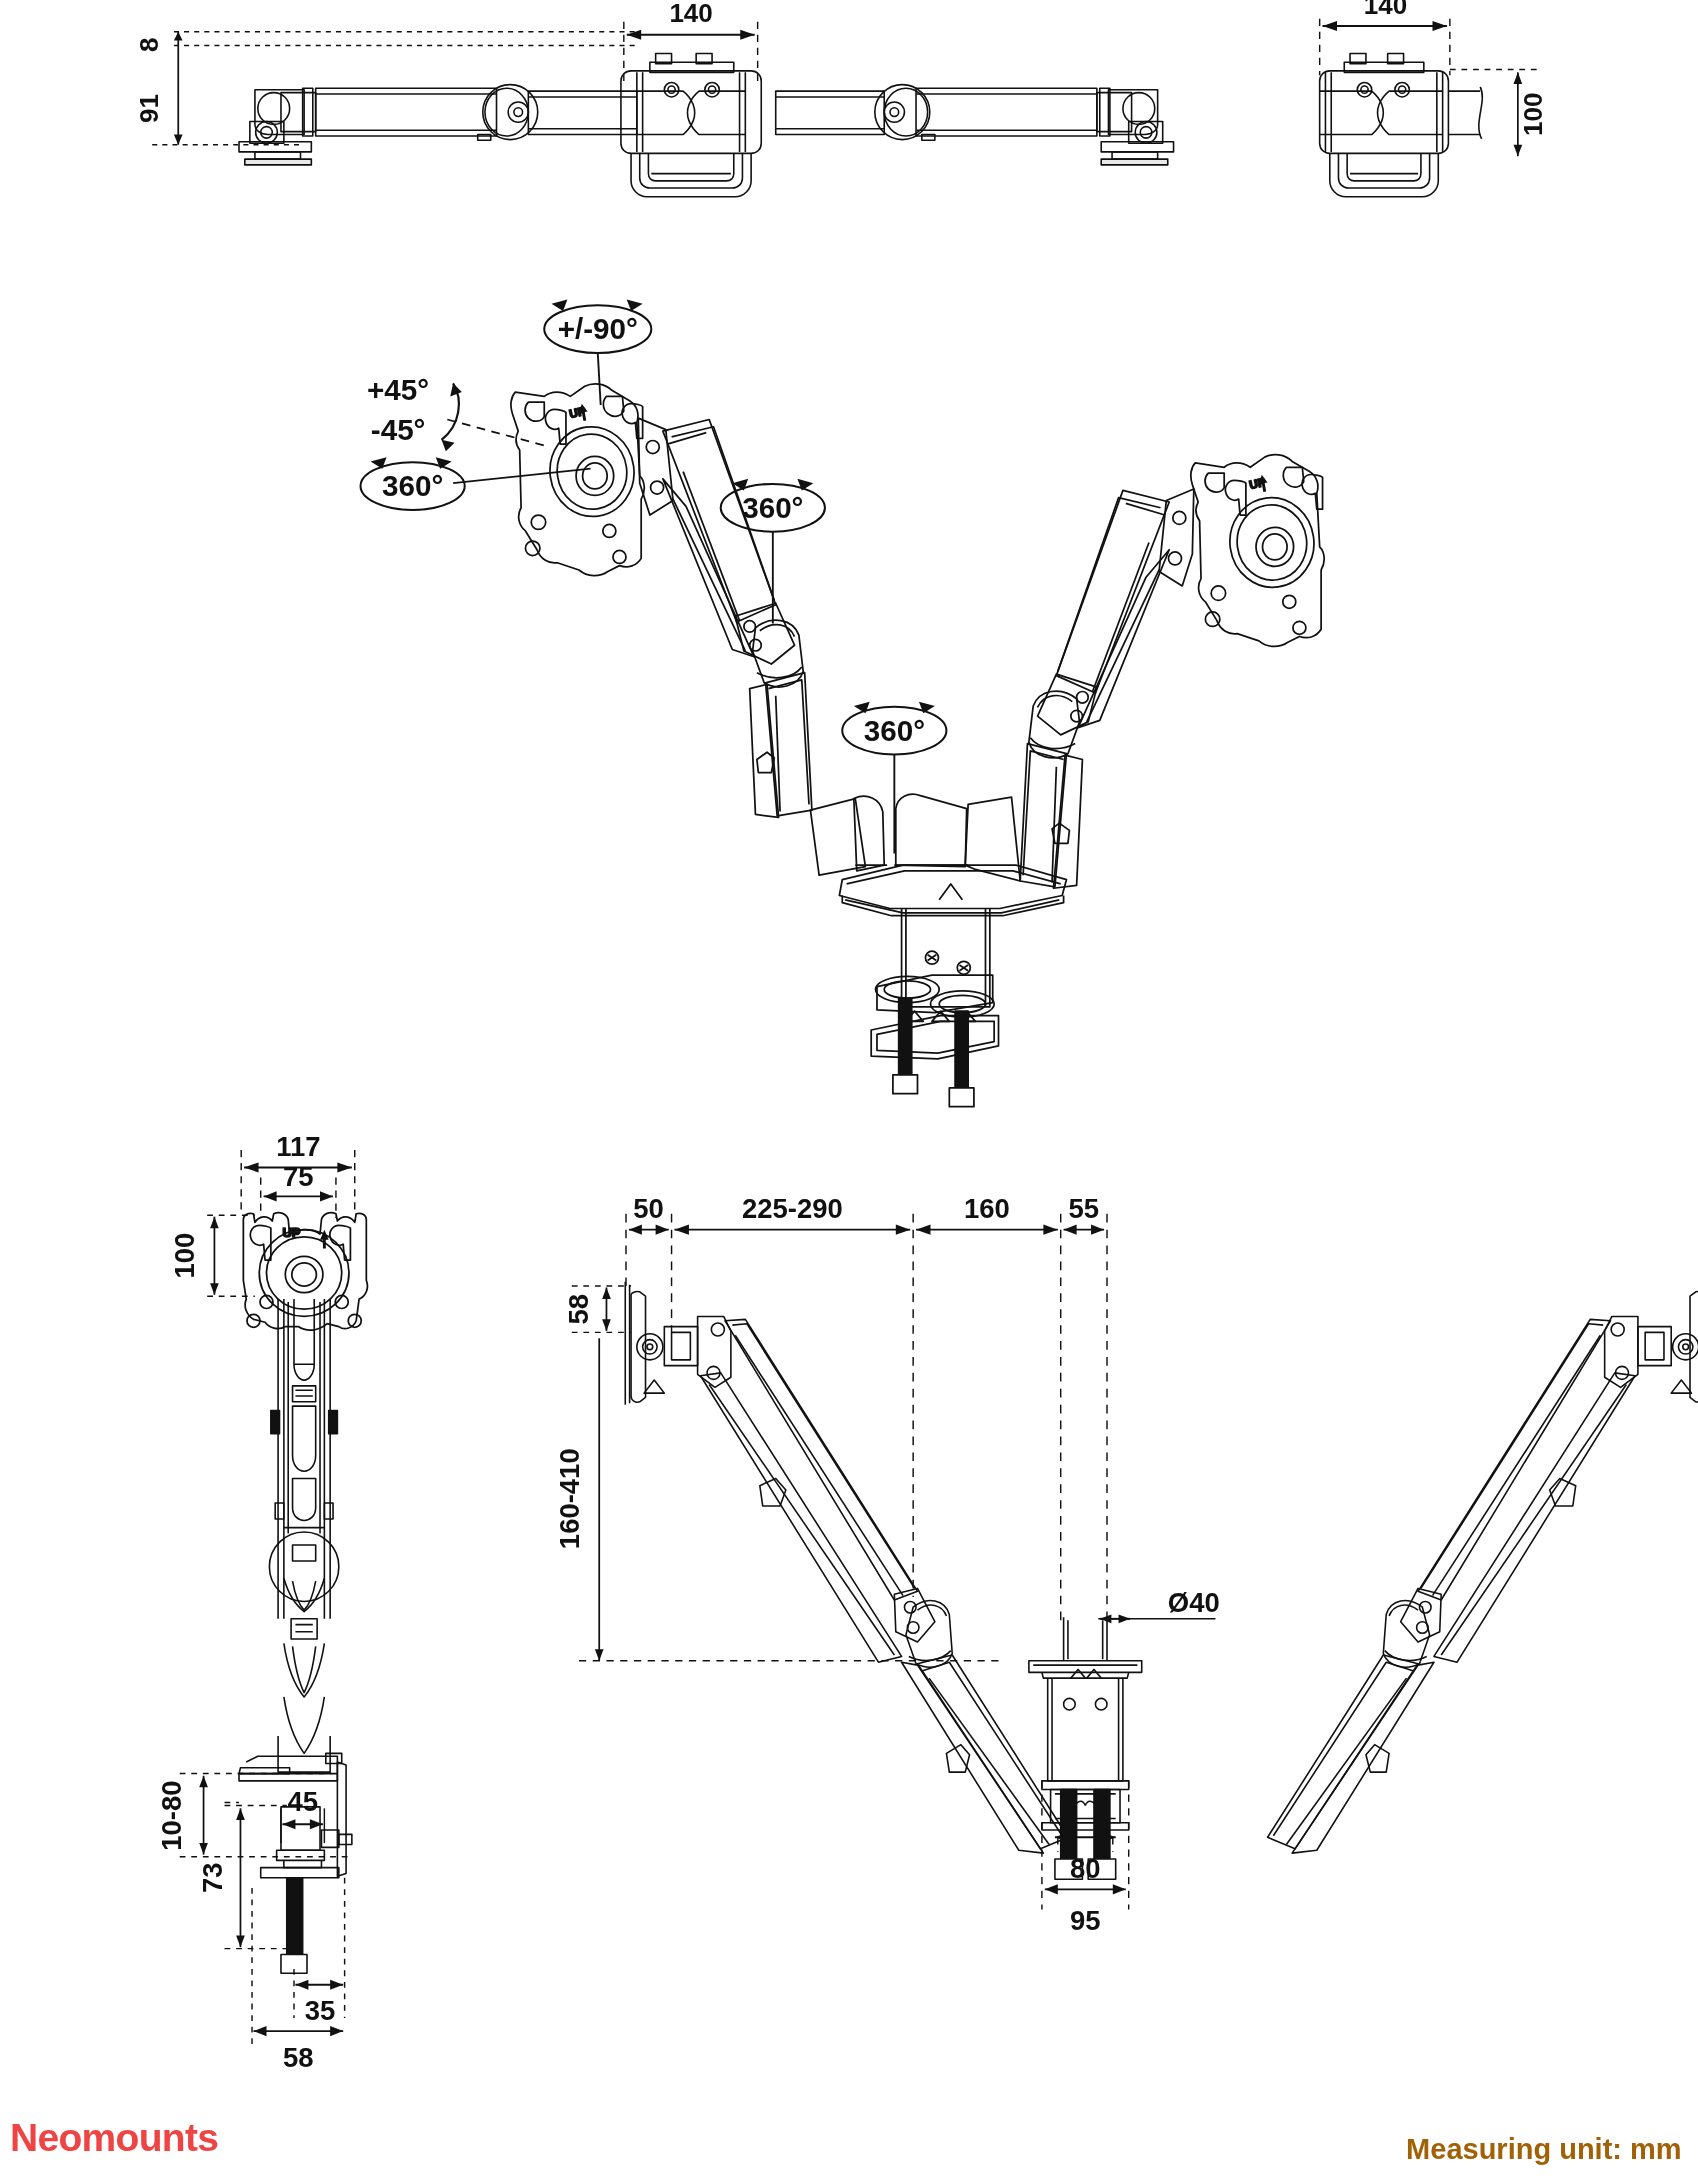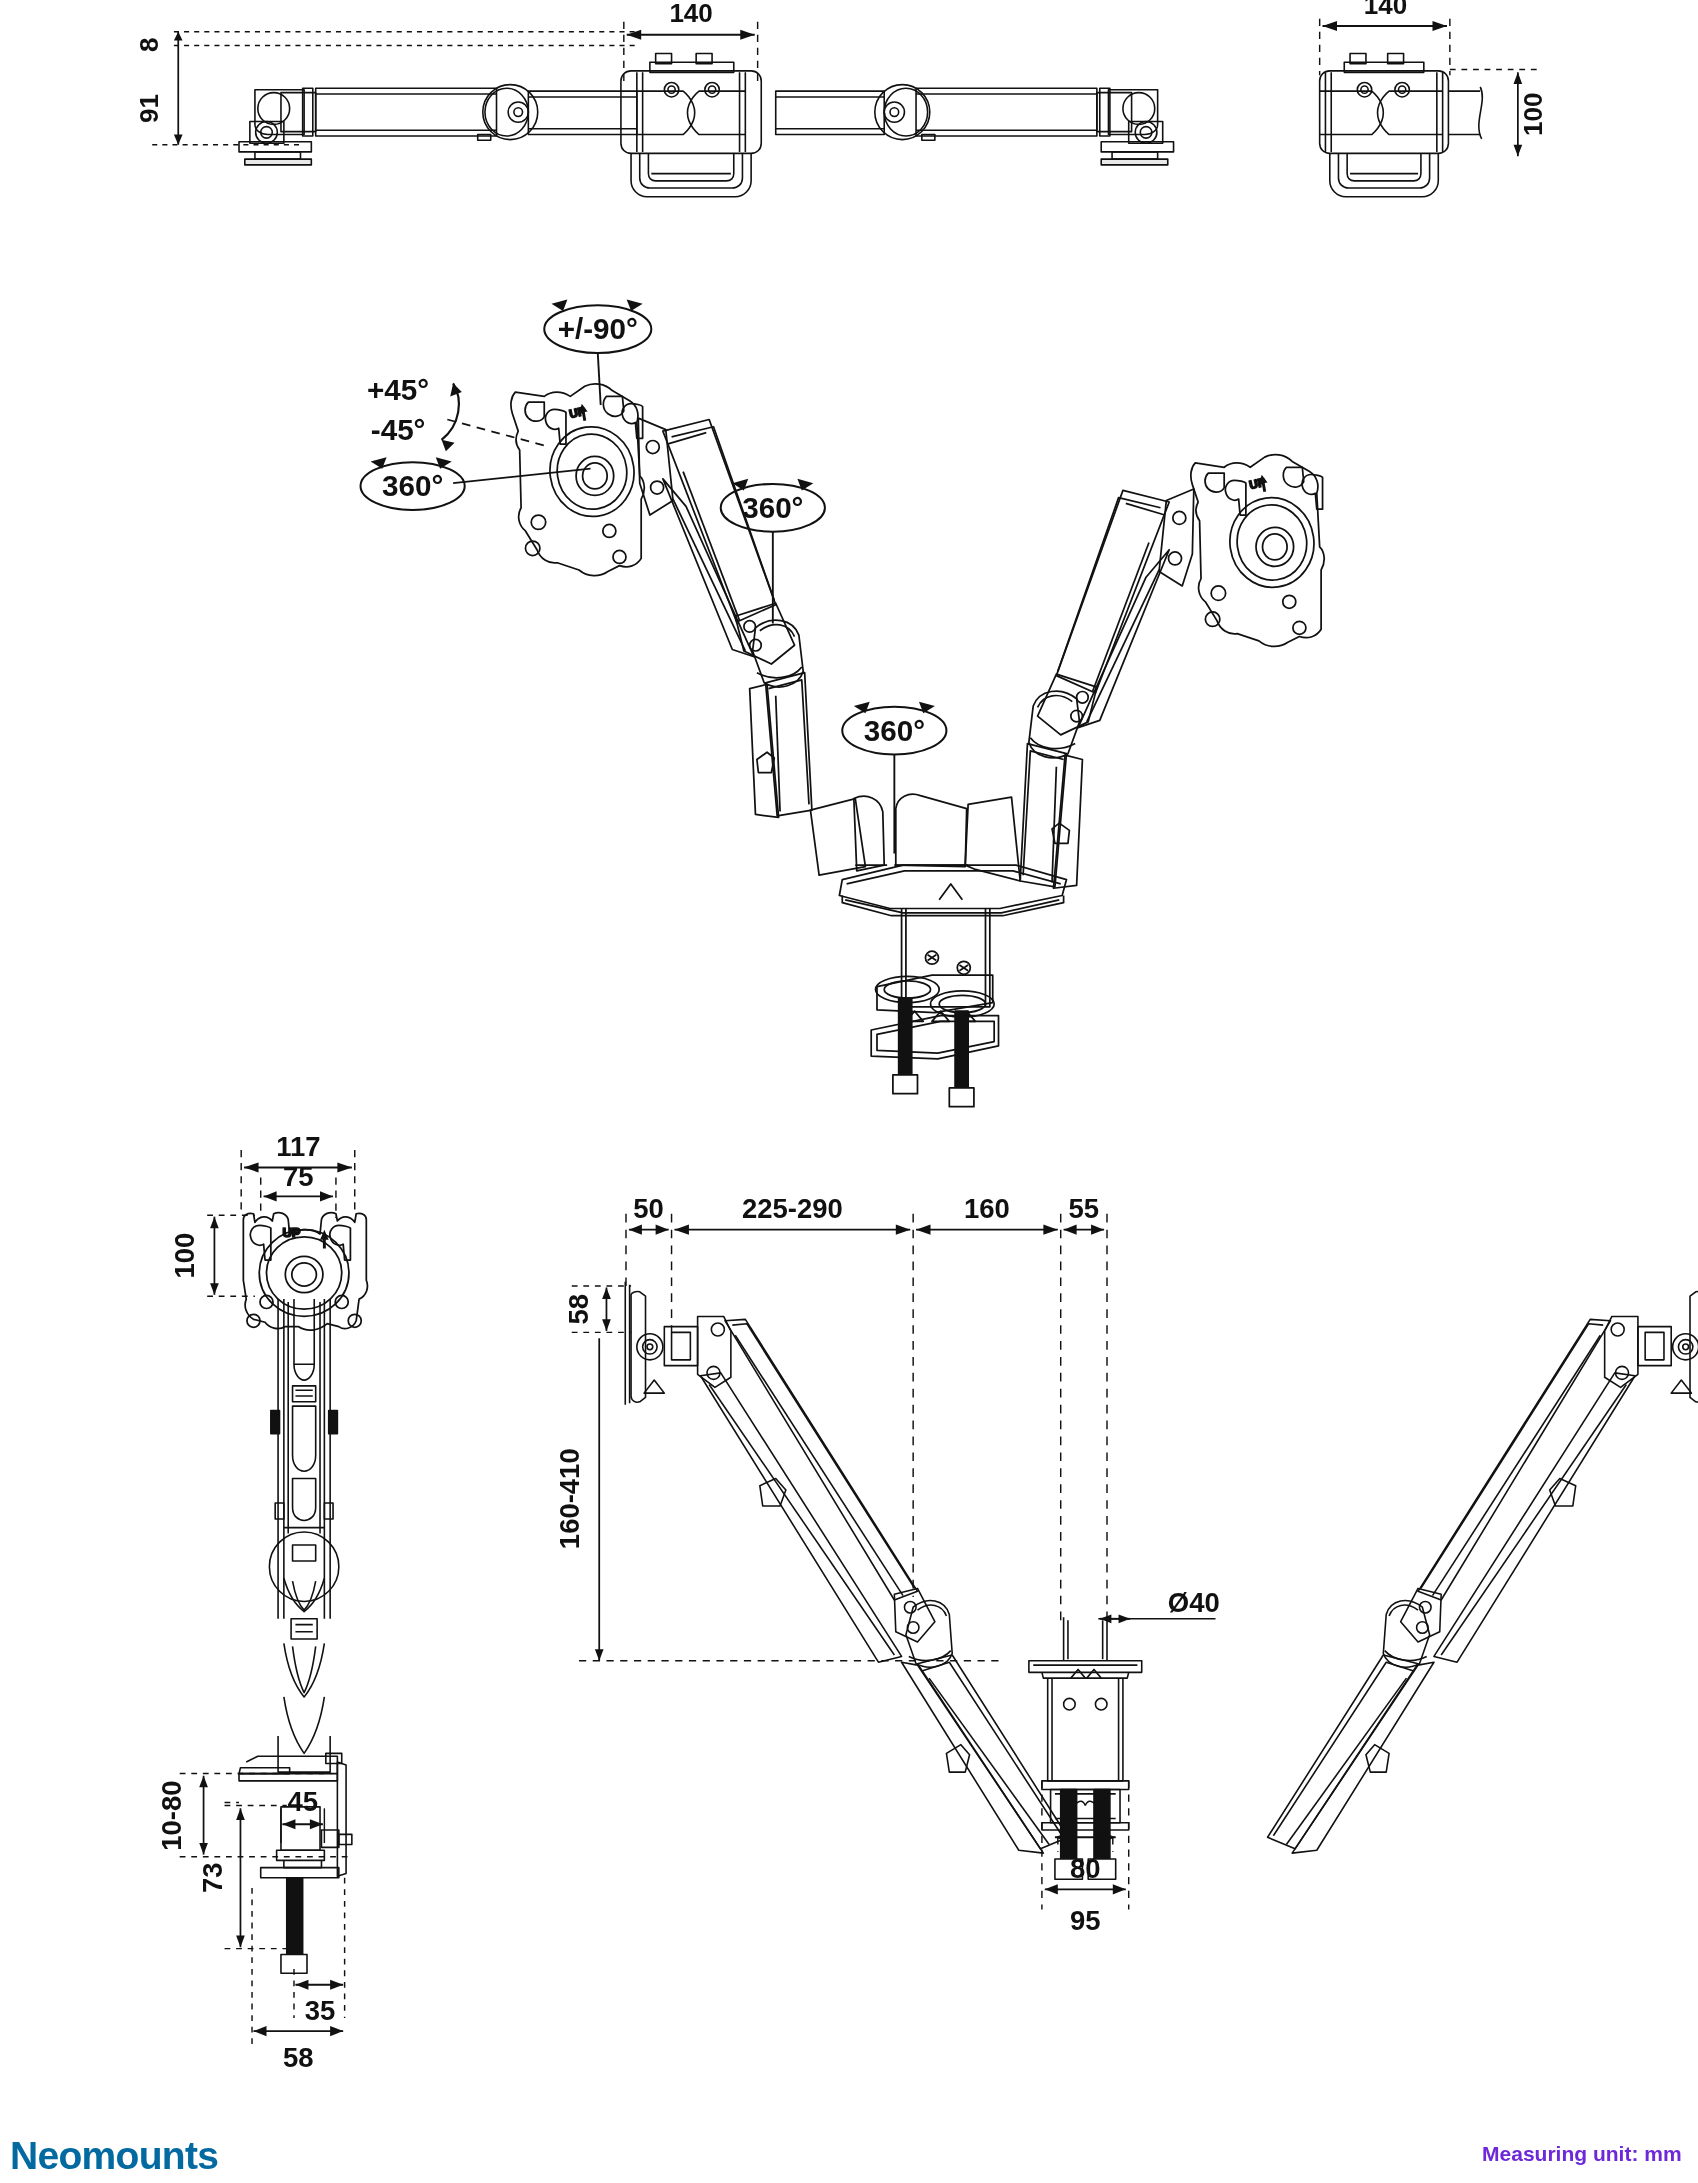--- a/index.html
+++ b/index.html
@@ -18,34 +18,34 @@
     fill:#111111;
   }
   .footer{
     position:absolute;
     left:0;right:0;bottom:0;
     height:87px;
     pointer-events:none;
   }
   .brand{
     position:absolute;
-    left:10px;bottom:5px;
+    left:10px;bottom:23px;
     font-family:"Liberation Sans", sans-serif;
     font-size:39px;
     font-weight:700;
     letter-spacing:-0.7px;
-    color:#0369a1;
+    color:#ef4444;
   }
   .unit{
     position:absolute;
     right:17.4px;bottom:17.4px;
     font-family:"Liberation Sans", sans-serif;
-    font-size:21px;
+    font-size:29px;
     font-weight:700;
-    color:#6d28d9;
+    color:#a16207;
   }
 </style>
 </head>
 <body>
 
 <svg id="sheet" viewBox="0 0 2348 3018" xmlns="http://www.w3.org/2000/svg">
 
   <rect x="0" y="0" width="2348" height="3018" fill="#ffffff"></rect>
 
   <g>

